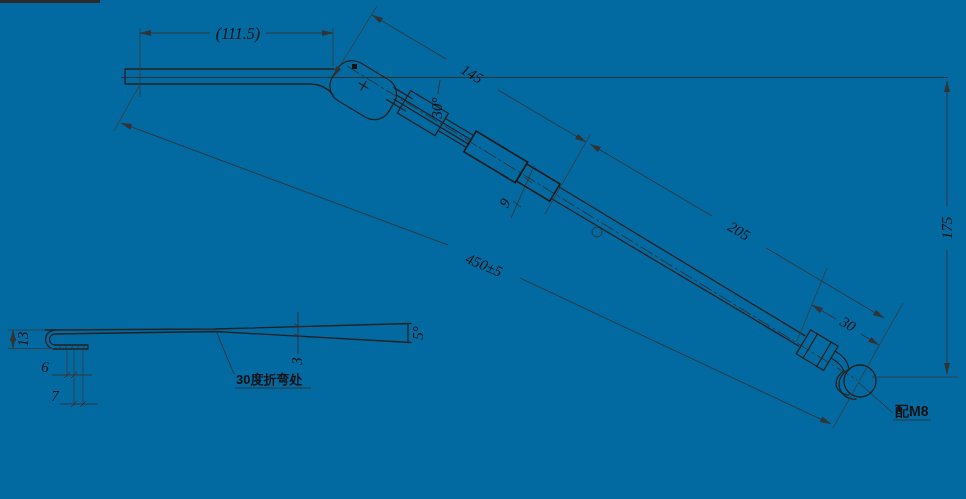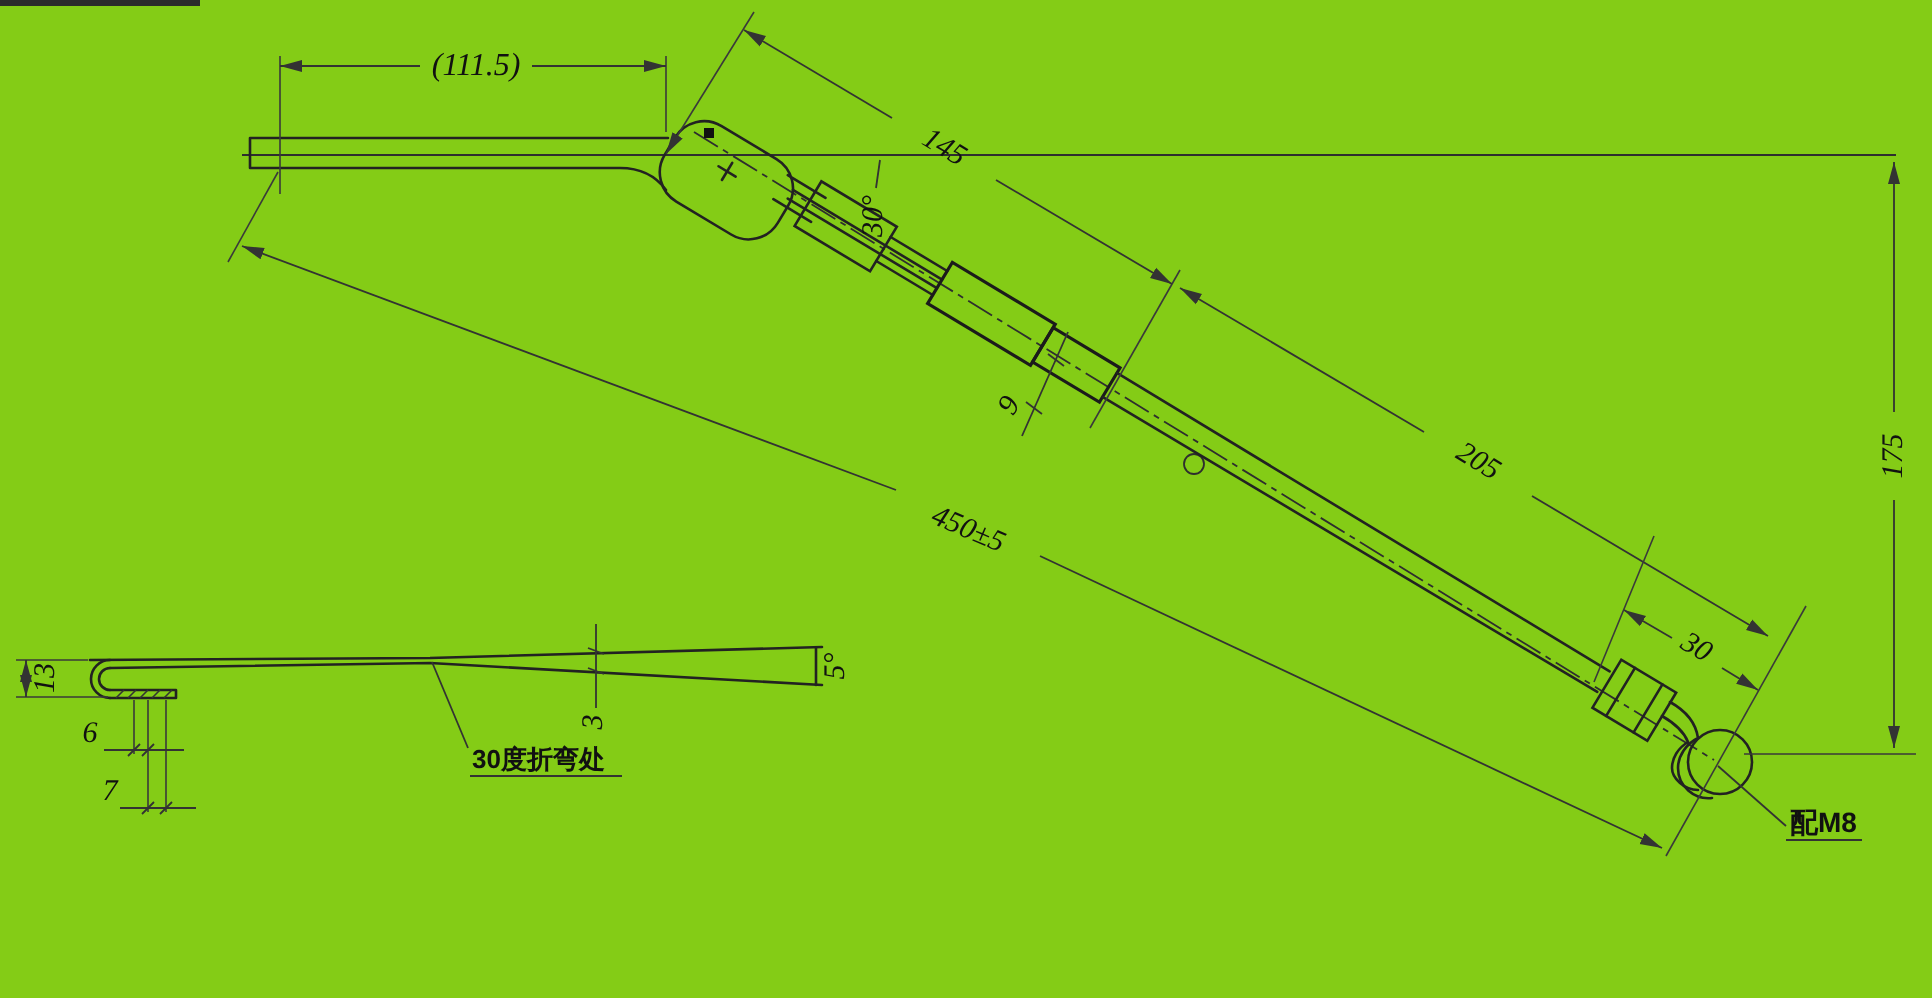--- a/index.html
+++ b/index.html
@@ -1,19 +1,19 @@
 <!DOCTYPE html>
 <html><head>
 <meta charset="utf-8">
 <style>
   html,body{margin:0;padding:0;background:#e8e8e8;}
   .sheet{
     position:relative;
     width:966px;height:499px;
-    background:#84cc16;
+    background:#0369a1;
     overflow:hidden;
     font-family:"Liberation Sans", sans-serif;
   }
   svg{display:block;}
   .part{stroke:#222222;stroke-width:1.3;fill:none;stroke-linecap:round;}
   .part-thick{stroke:#1b1b1b;stroke-width:1.6;fill:none;}
   .dim{stroke:#333333;stroke-width:0.9;fill:none;}
   .ext{stroke:#3a3a3a;stroke-width:0.8;fill:none;}
   .cl{stroke:#2e2e2e;stroke-width:0.9;fill:none;}
   .hatch{stroke:#333;stroke-width:0.8;fill:none;}

